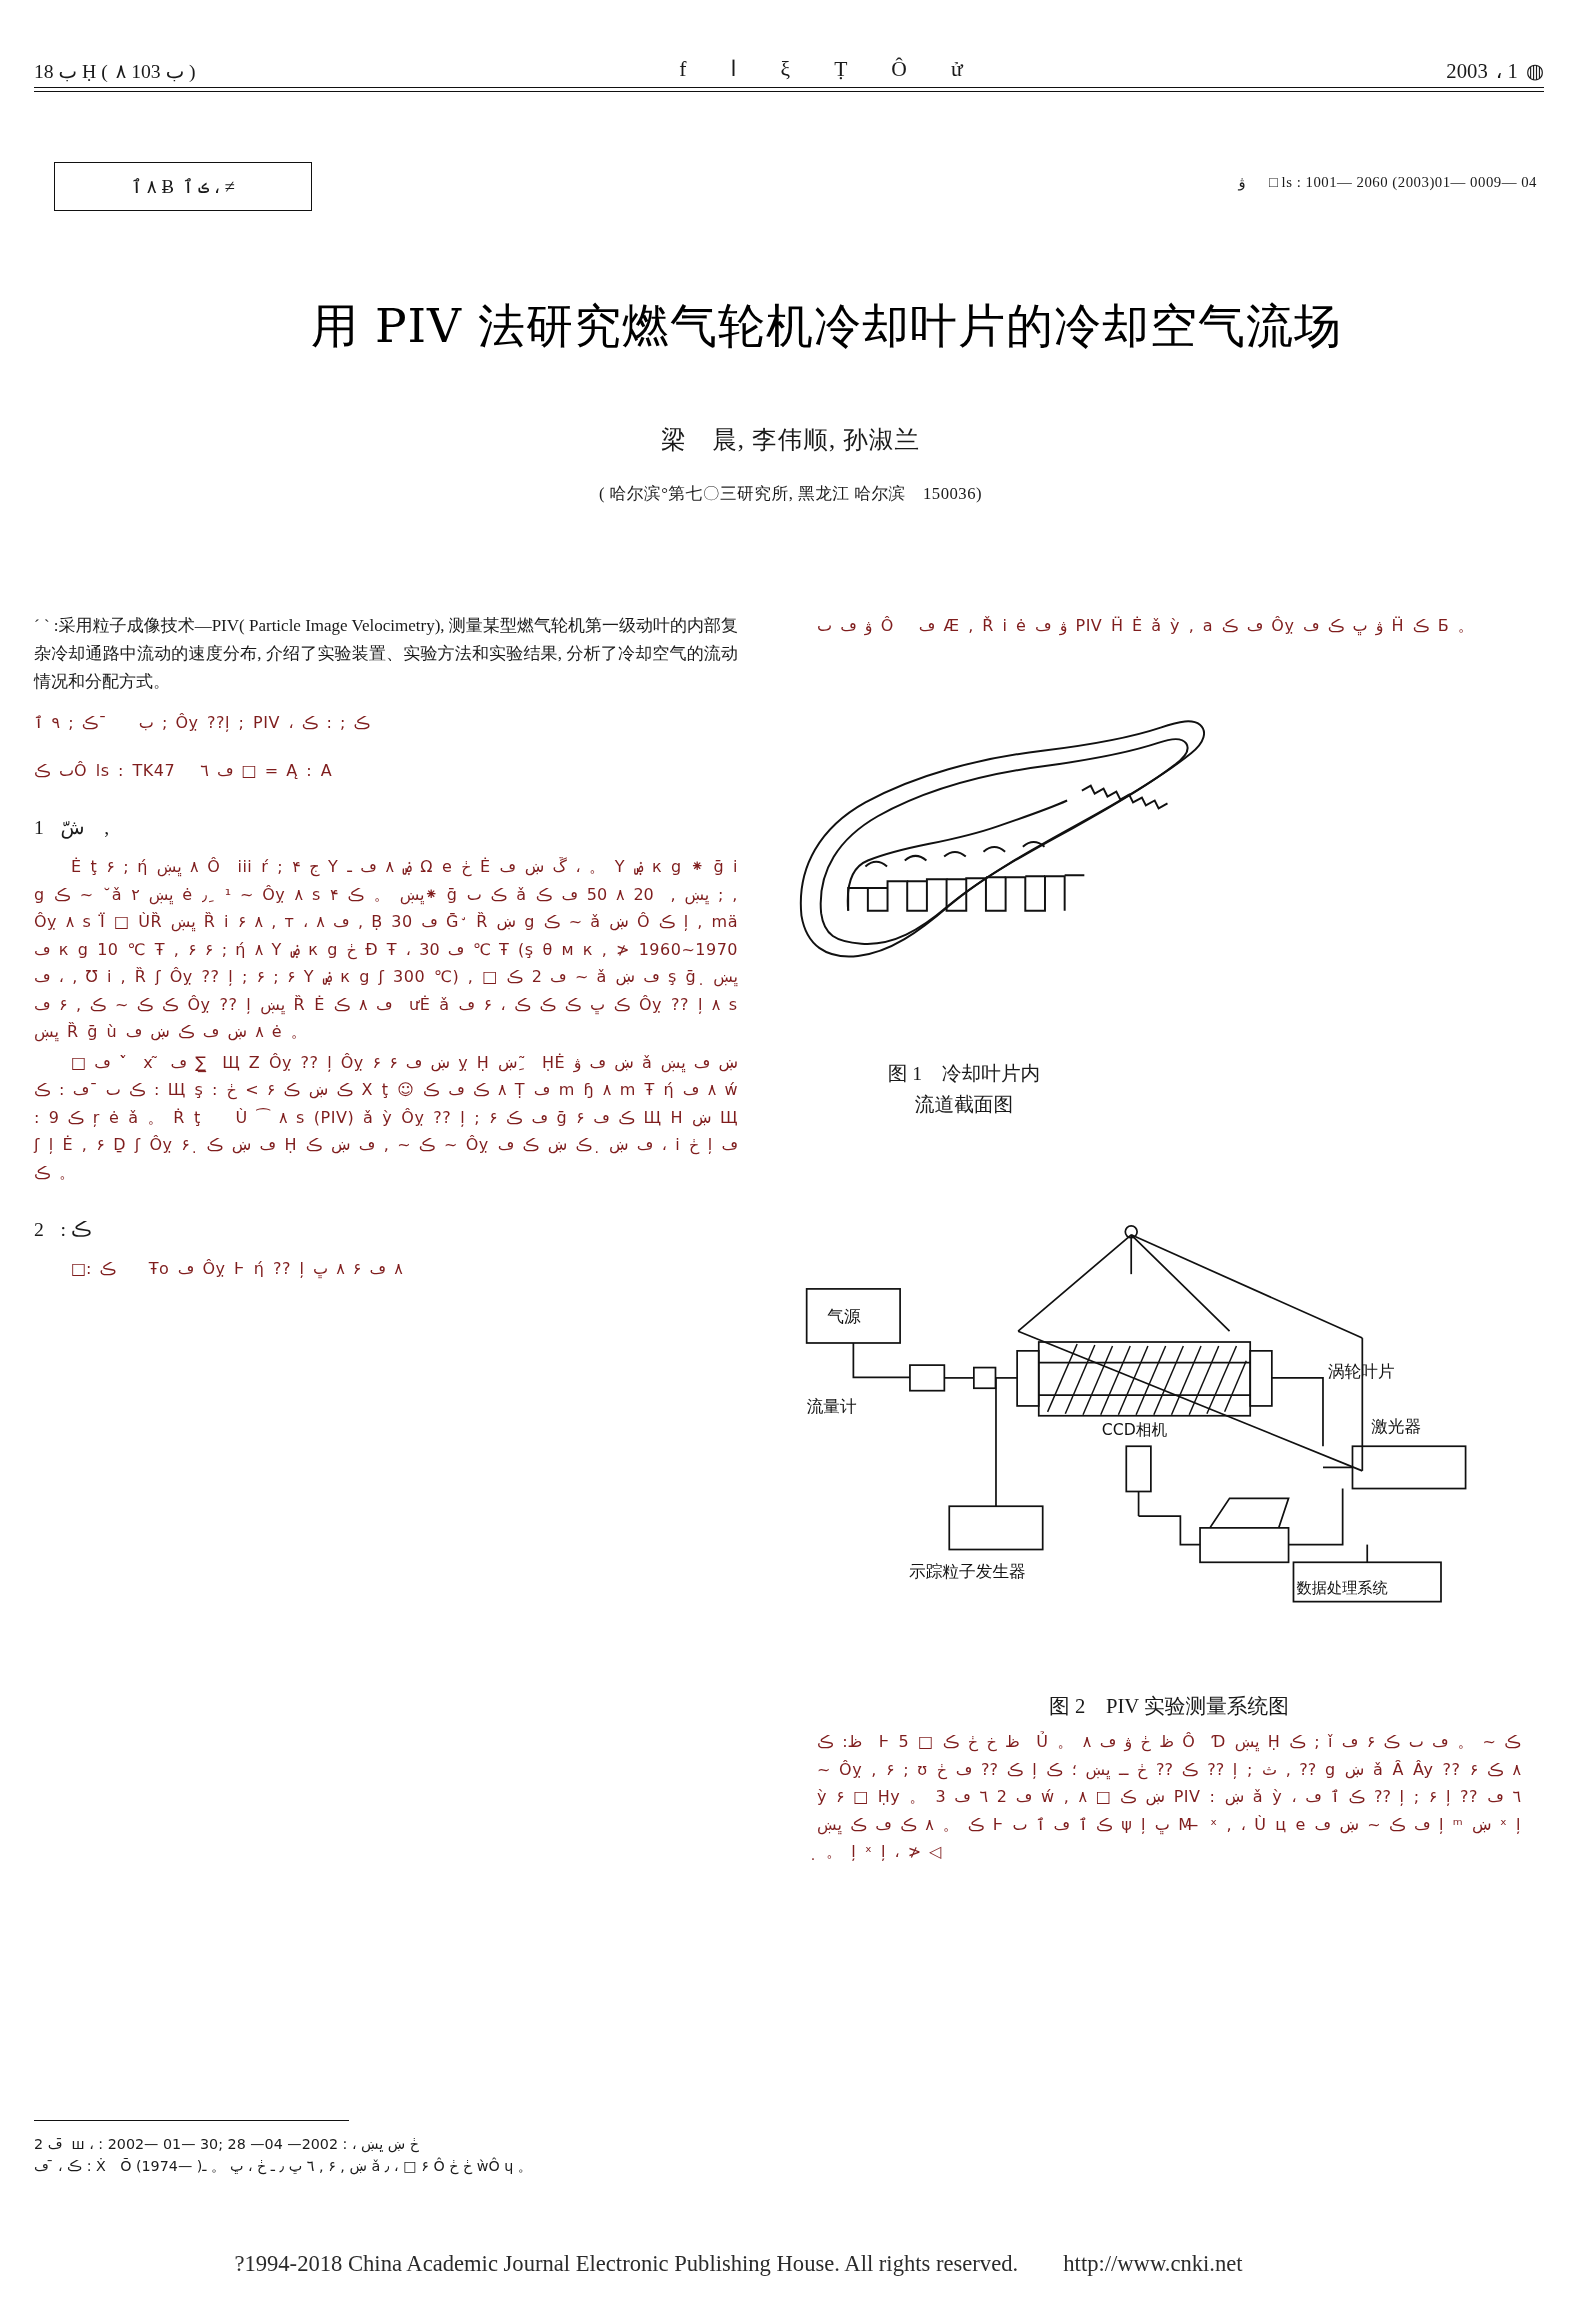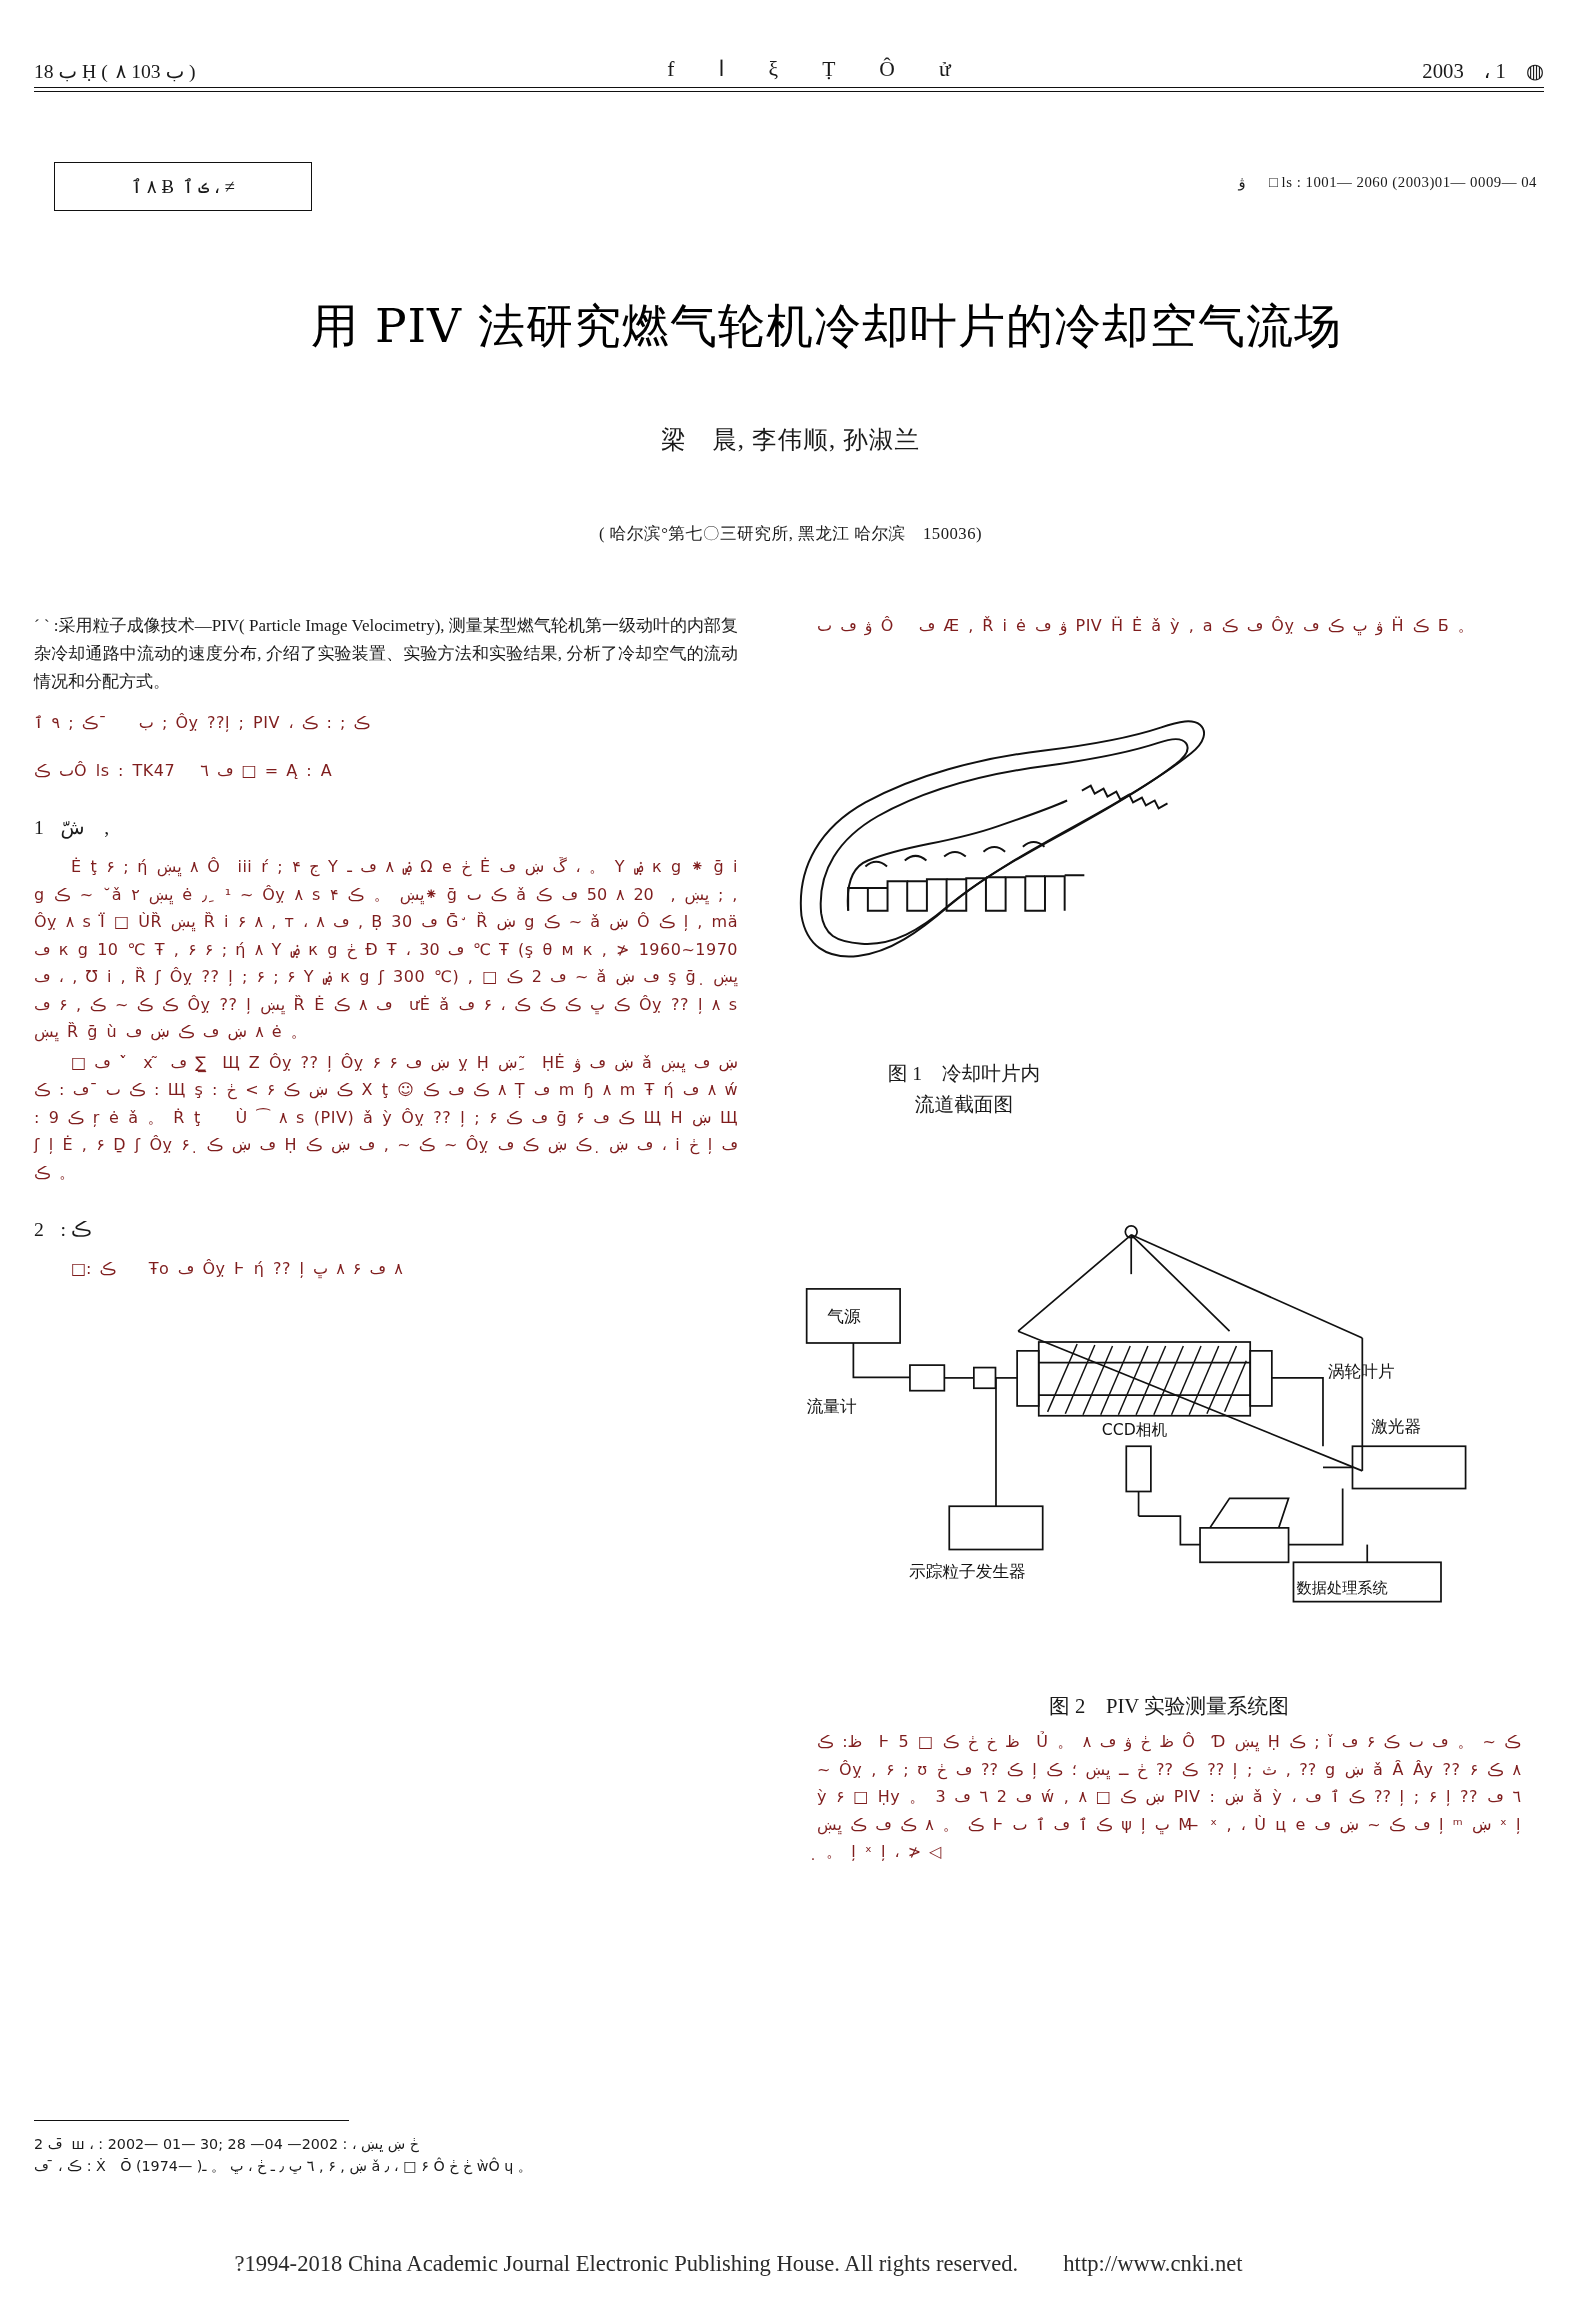--- a/index.html
+++ b/index.html
@@ -40,21 +40,21 @@
   .header-center {
     display: flex;
     align-items: flex-end;
     gap: 44px;
     font-size: 21.6px;
     padding-bottom: 1px;
   }
   .header-right {
     display: flex;
     align-items: flex-end;
-    gap: 20px;
+    gap: 8px;
     white-space: nowrap;
     font-size: 20.7px;
   }
   .rule-double {
     position: absolute;
     left: 34px;
     top: 87px;
     width: 1510px;
     border-top: 1.5px solid #111;
     border-bottom: 1.5px solid #111;
@@ -110,21 +110,20 @@
     letter-spacing: 1px;
   }
   .affil {
     position: absolute;
     left: 0;
     top: 482px;
     width: 1581px;
     text-align: center;
     font-size: 16.7px;
     letter-spacing: 0.5px;
-    margin-top: 40px;
   }
 
   
   .col {
     position: absolute;
     top: 612px;
     width: 704px;
     font-size: 17px;
     line-height: 1.62;
   }

